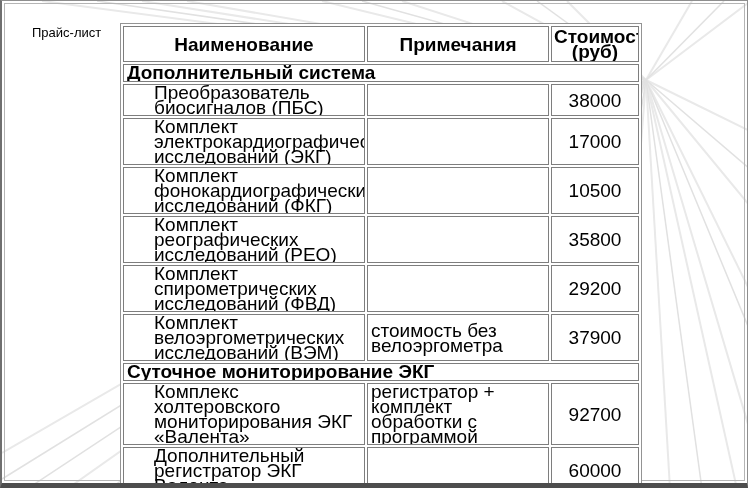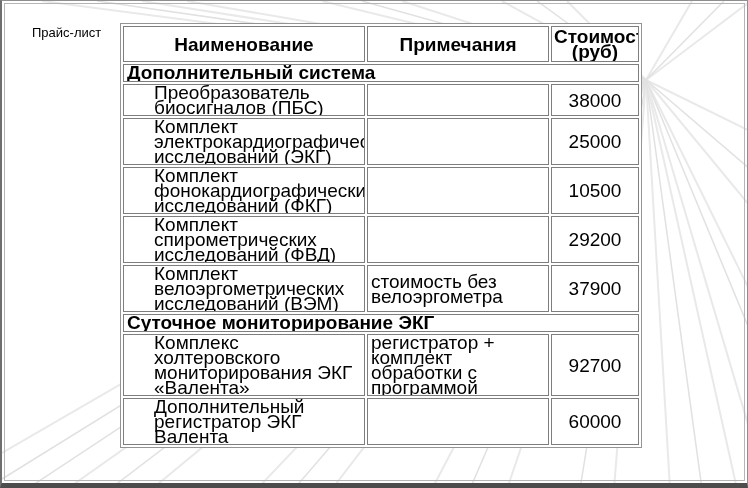--- a/index.html
+++ b/index.html
@@ -131,26 +131,31 @@
           <td colspan="3" class="section"><span>Дополнительный система</span></td>
         </tr>
         <tr>
           <td class="name">Преобразователь биосигналов (ПБС)</td>
           <td class="note"></td>
           <td class="price">38000</td>
         </tr>
         <tr>
           <td class="name">Комплект электрокардиографических исследований (ЭКГ)</td>
           <td class="note"></td>
-          <td class="price">25000</td>
+          <td class="price">17000</td>
         </tr>
         <tr>
           <td class="name">Комплект фонокардиографических исследований (ФКГ)</td>
           <td class="note"></td>
           <td class="price">10500</td>
+        </tr>
+        <tr>
+          <td class="name">Комплект реографических исследований (РЕО)</td>
+          <td class="note"></td>
+          <td class="price">35800</td>
         </tr>
         <tr>
           <td class="name">Комплект спирометрических исследований (ФВД)</td>
           <td class="note"></td>
           <td class="price">29200</td>
         </tr>
         <tr>
           <td class="name">Комплект велоэргометрических исследований (ВЭМ)</td>
           <td class="note">стоимость без велоэргометра</td>
           <td class="price">37900</td>

